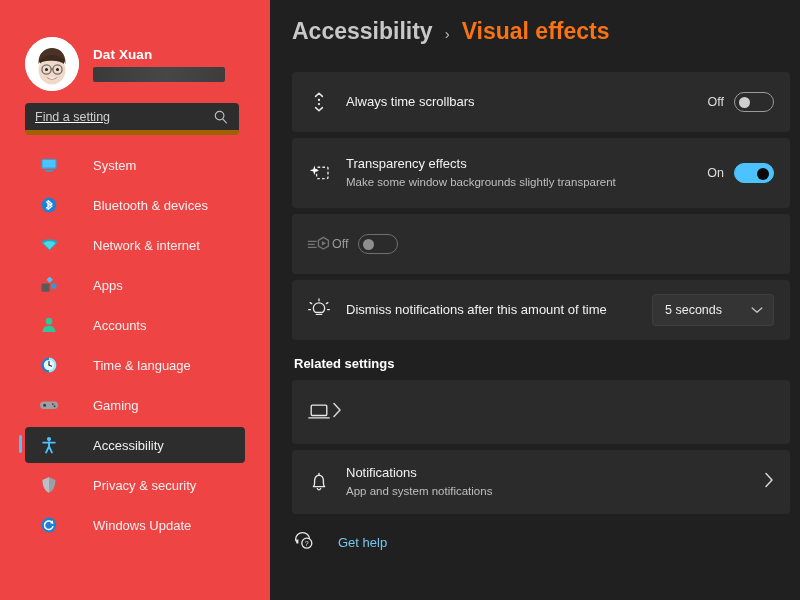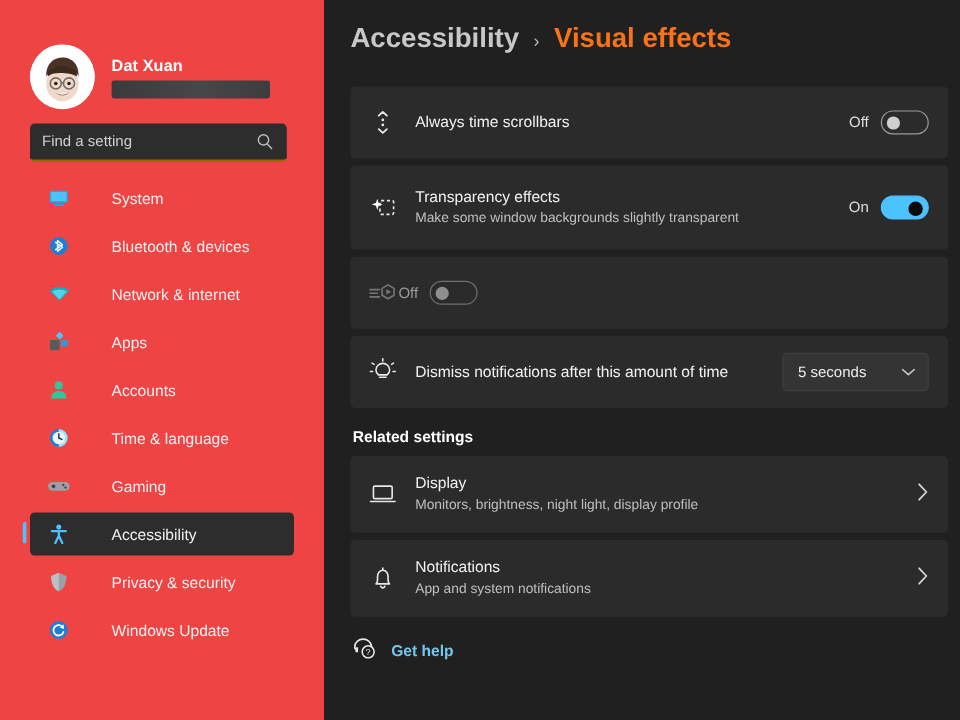--- a/index.html
+++ b/index.html
@@ -28,22 +28,22 @@
   .profile-text { margin-left:14px; }
   .profile-name { font-size:13.5px; font-weight:bold; color:#ffffff; letter-spacing:.1px; }
   .profile-mail {
     margin-top:5px; width:132px; height:15px; border-radius:2px;
     background:linear-gradient(90deg,#3a3a3a,#474747 55%,#3d3d3d);
   }
 
   .search-wrap { padding:10px 14px 0 8px; }
   .search-box {
     position:relative; height:32px; background:#2d2d2d;
-    border-radius:4px; border-bottom:2px solid #a16207;
-    display:flex; align-items:center; padding:0 10px;
+    border-radius:4px; border-bottom:5px solid #a16207;
+    display:flex; align-items:center; padding:0 10px;text-decoration:underline;
   }
   .search-box input {
     background:transparent; border:0; outline:0; flex:1;
     font-family:"Liberation Sans", sans-serif;
     font-size:12.5px; color:#e8e8e8;
   }
   .search-box input::placeholder { color:#cfcfcf; }
   .search-icon { width:16px; height:16px; flex:0 0 16px; opacity:.85; }
 
   .nav { margin-top:12px; padding:0 8px; }
@@ -106,21 +106,21 @@
   }
   .dropdown .chev { margin-left:12px; opacity:.85; }
 
   .section-title { font-size:13px; font-weight:bold; color:#ffffff; margin:16px 0 9px 2px; }
 
   .link-card { background:#2b2b2b; border-radius:4px; margin-bottom:6px; display:flex; align-items:center; padding:0 16px 0 14px; min-height:64px; }
   .link-card .row-title { font-size:13px; }
   .chev-right { opacity:.9; }
 
   .gethelp { display:flex; align-items:center; margin-top:16px; padding-left:2px; }
-  .gethelp-label { font-size:13px; color:#74c7ec; margin-left:12px;font-weight:bold; }
+  .gethelp-label { font-size:13px; color:#74c7ec; margin-left:24px; }
 </style>
 </head>
 <body>
 
 <div class="app">
 
   <div class="sidebar">
 
     <div class="profile">
       <div class="avatar">
@@ -367,24 +367,20 @@
 
     <div class="section-title">Related settings</div>
 
     <div class="link-card">
       <span class="row-ico">
         <svg width="24" height="20" viewBox="0 0 24 20">
           <rect x="4.2" y="3.1" width="15.6" height="10.4" rx="1.2" fill="none" stroke="#e8e8e8" stroke-width="1.35"></rect>
           <line x1="1.8" y1="15.9" x2="22.2" y2="15.9" stroke="#e8e8e8" stroke-width="1.35" stroke-linecap="round"></line>
         </svg>
       </span>
-      <div class="row-body">
-        <div class="row-title">Display</div>
-        <div class="row-desc" style="max-width:420px">Monitors, brightness, night light, display profile</div>
-      </div>
       <span class="chev-right">
         <svg width="10" height="16" viewBox="0 0 10 16">
             <path d="M2 1.6 L8 8 L2 14.4" fill="none" stroke="#e8e8e8" stroke-width="1.5" stroke-linecap="round" stroke-linejoin="round"></path>
           </svg>
       </span>
     </div>
 
     <div class="link-card">
       <span class="row-ico">
         <svg width="22" height="22" viewBox="0 0 22 22">

